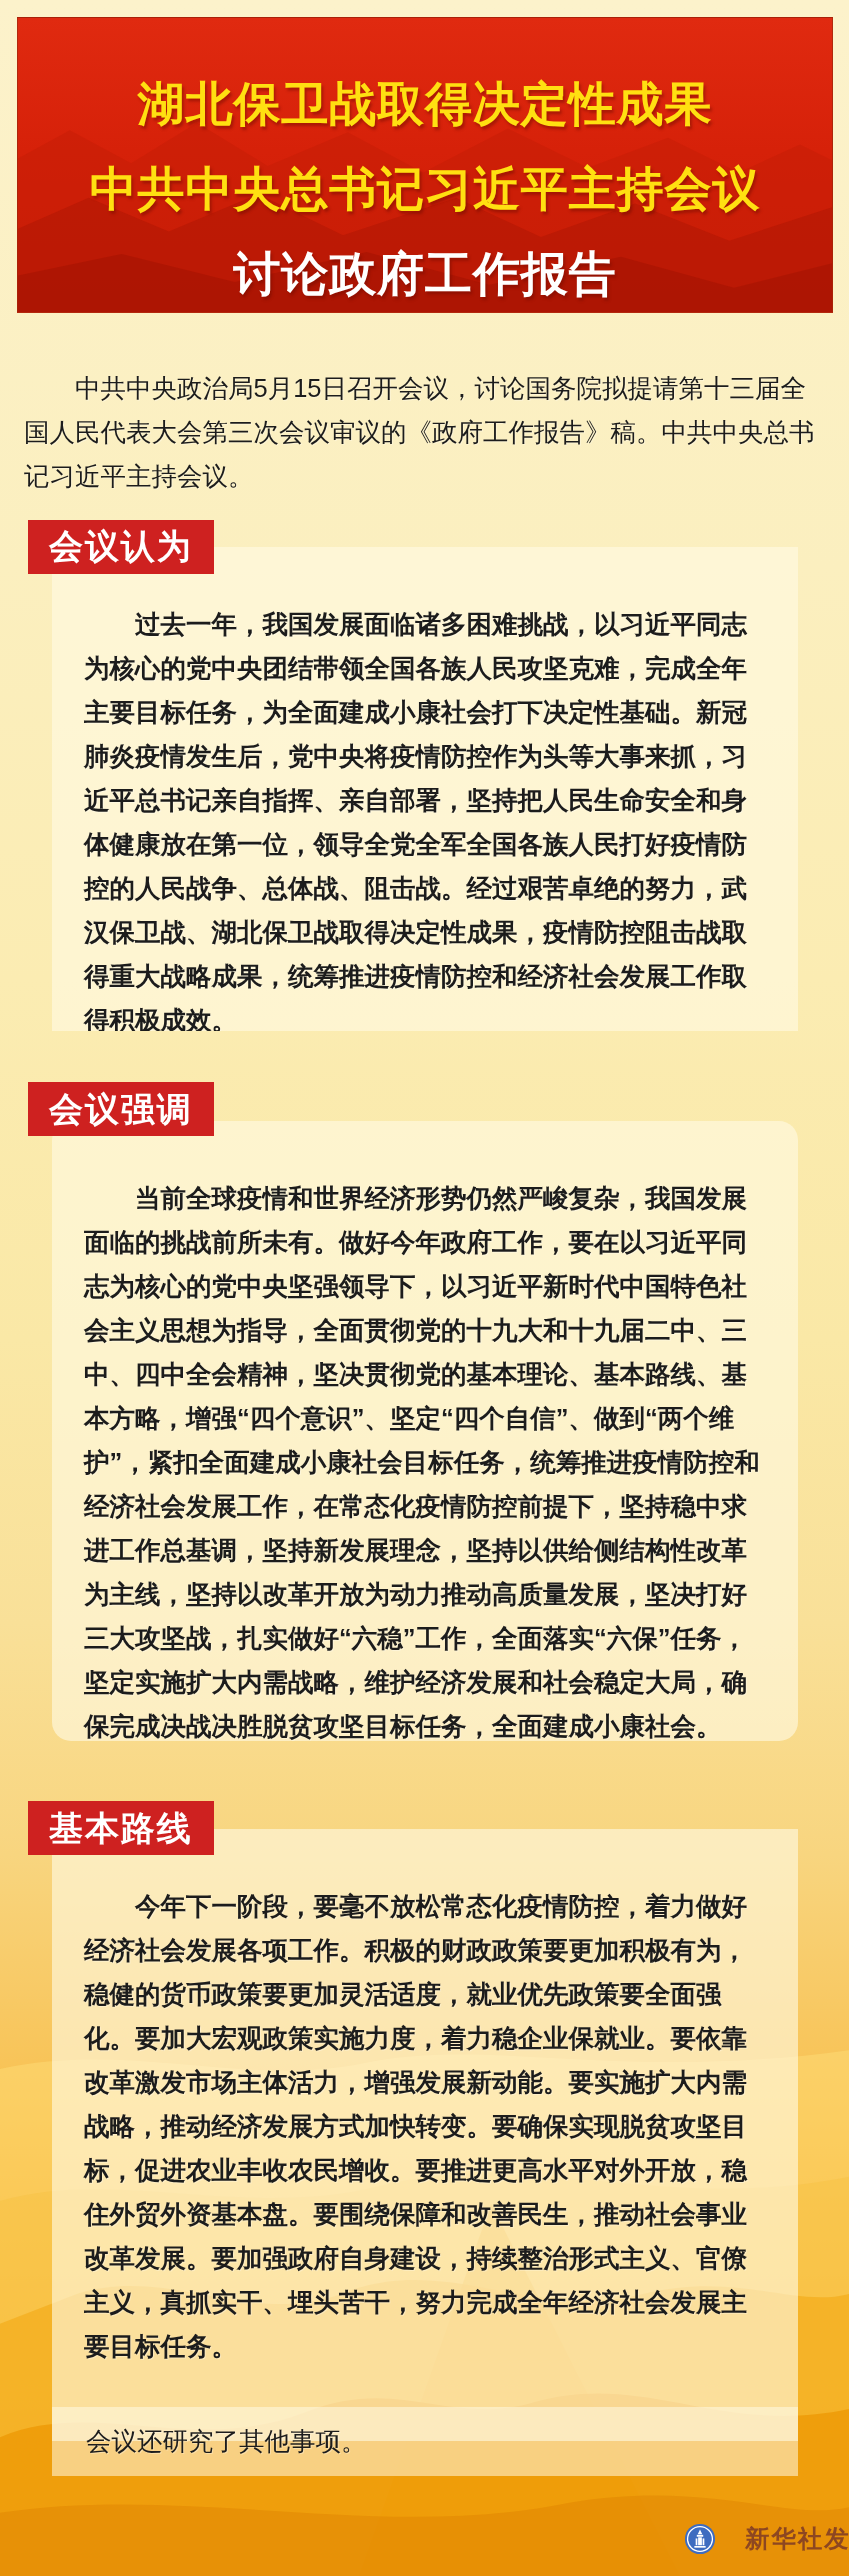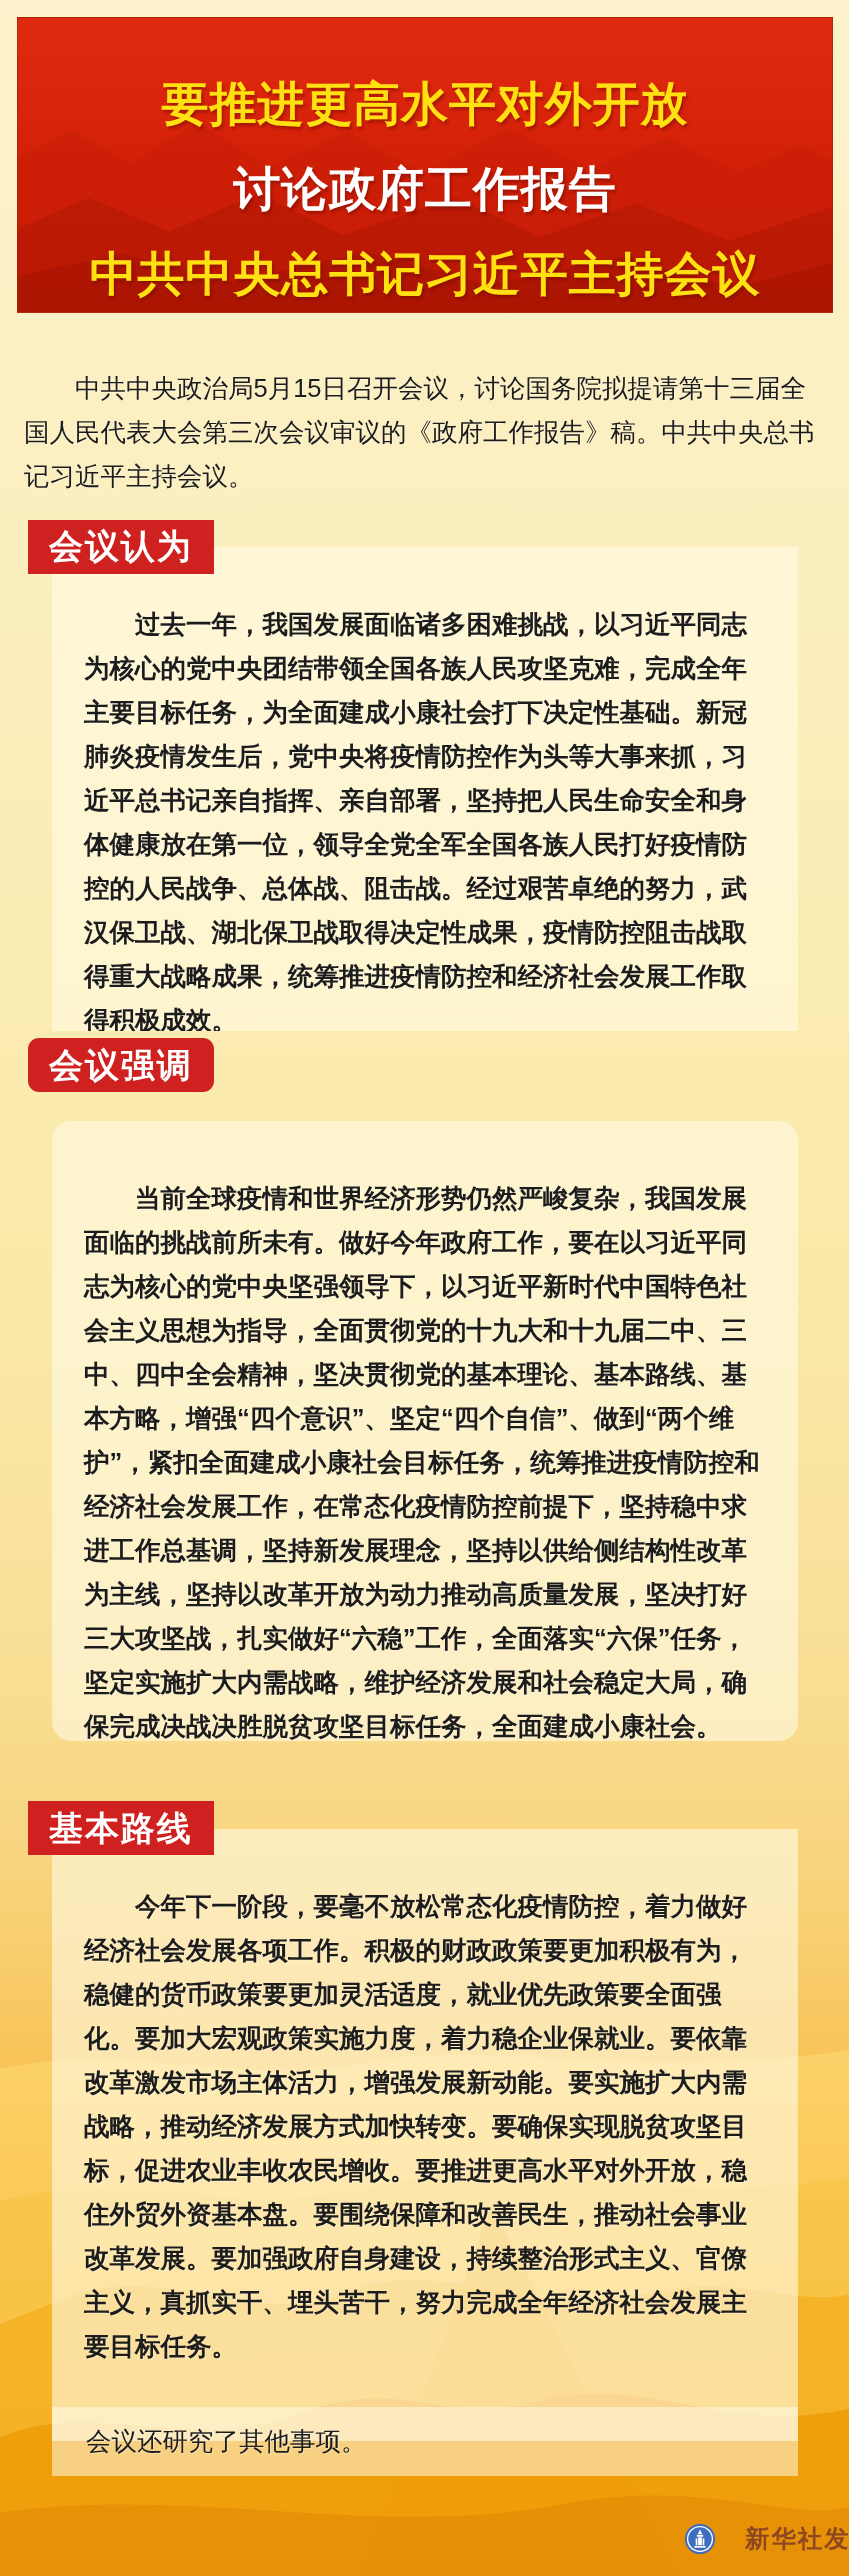--- a/index.html
+++ b/index.html
@@ -55,21 +55,21 @@
     box-sizing:border-box;
     padding:55px 28px 19px 32px;
     z-index:2;overflow:hidden;font-weight:bold;
   }
   .section-card p{
     margin:0;font-size:25.5px;line-height:44px;color:#1c1c1c;
     text-indent:2em;
     text-shadow:0.9px 0.9px 0 rgba(255,255,255,.3);
   }
   #label-1{top:520px;font-family:Liberation Serif, serif;} #card-1{top:547px;height:484px;}
-  #label-2{top:1038px;border-radius:11px;}#card-2{top:1121px;height:620px;border-radius:19px;}
+  #label-2{top:1082px;}#card-2{top:1121px;height:620px;border-radius:19px;}
   #label-3{top:1801px;}#card-3{top:1829px;height:612px;}
   
   .footer-note{
     position:absolute;left:52px;top:2407px;width:746px;height:69px;
     background:rgba(255,250,228,.55);
     box-sizing:border-box;display:flex;align-items:center;
     z-index:2;
   }
   .footer-note p{
     margin:0;padding-left:34px;font-size:25.5px;color:#1c1c1c;
@@ -91,23 +91,23 @@
 
 <div class="page">
 
   <div class="banner">
     <svg class="banner-mountains" viewBox="0 0 864 314" preserveAspectRatio="none" aria-hidden="true">
       <path d="M0,150 L55,120 L120,155 L190,112 L265,158 L350,122 L430,165 L520,118 L605,160 L690,128 L765,165 L830,135 L864,152 L864,314 L0,314 Z" fill="#c41d06" opacity="0.45"></path>
       <path d="M0,225 L75,192 L160,228 L255,188 L345,232 L465,192 L555,234 L655,198 L755,238 L864,202 L864,314 L0,314 Z" fill="#ae1504" opacity="0.5"></path>
       <path d="M0,275 L110,252 L230,282 L370,250 L500,285 L640,255 L760,288 L864,262 L864,314 L0,314 Z" fill="#9d1203" opacity="0.45"></path>
     </svg>
     <div class="banner-lines">
-      <div class="banner-line yellow">要推进更高水平对外开放</div>
+      <div class="banner-line yellow">湖北保卫战取得决定性成果</div>
+      <div class="banner-line yellow">中共中央总书记习近平主持会议</div>
       <div class="banner-line white">讨论政府工作报告</div>
-      <div class="banner-line yellow">中共中央总书记习近平主持会议</div>
     </div>
   </div>
 
   <p class="intro">中共中央政治局5月15日召开会议，讨论国务院拟提请第十三届全国人民代表大会第三次会议审议的《政府工作报告》稿。中共中央总书记习近平主持会议。</p>
 
   <div class="section-label" id="label-1">会议认为</div>
   <div class="section-card" id="card-1">
     <p>过去一年，我国发展面临诸多困难挑战，以习近平同志为核心的党中央团结带领全国各族人民攻坚克难，完成全年主要目标任务，为全面建成小康社会打下决定性基础。新冠肺炎疫情发生后，党中央将疫情防控作为头等大事来抓，习近平总书记亲自指挥、亲自部署，坚持把人民生命安全和身体健康放在第一位，领导全党全军全国各族人民打好疫情防控的人民战争、总体战、阻击战。经过艰苦卓绝的努力，武汉保卫战、湖北保卫战取得决定性成果，疫情防控阻击战取得重大战略成果，统筹推进疫情防控和经济社会发展工作取得积极成效。</p>
   </div>
 

